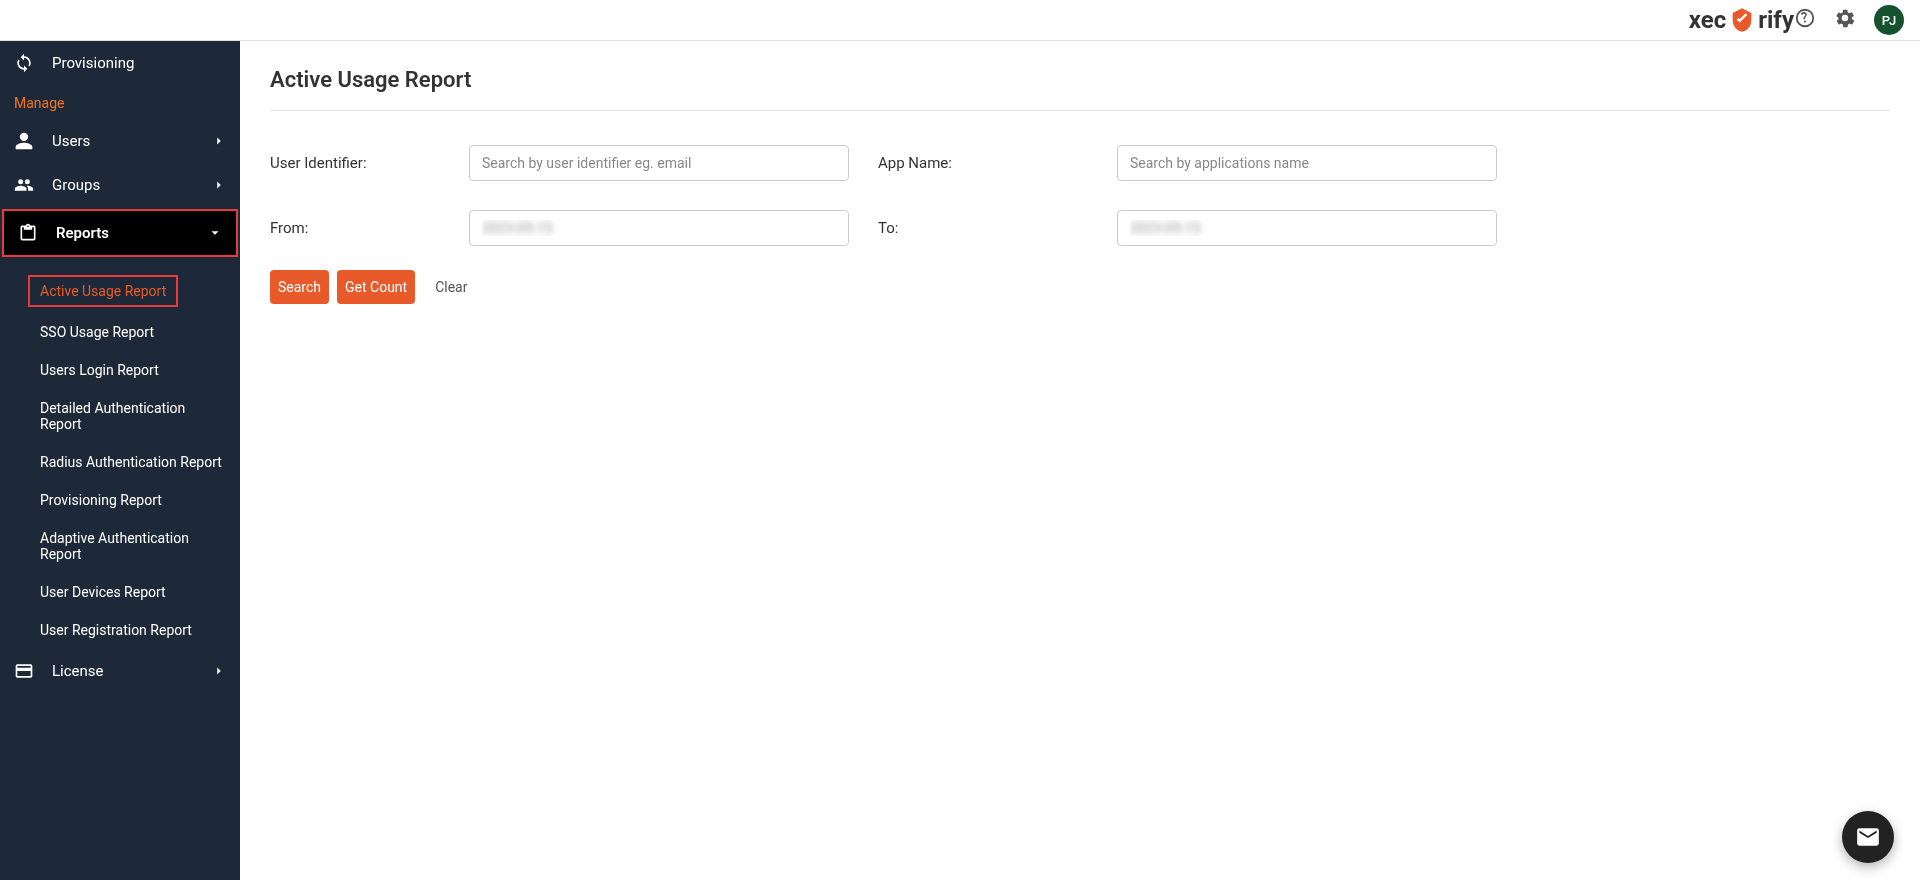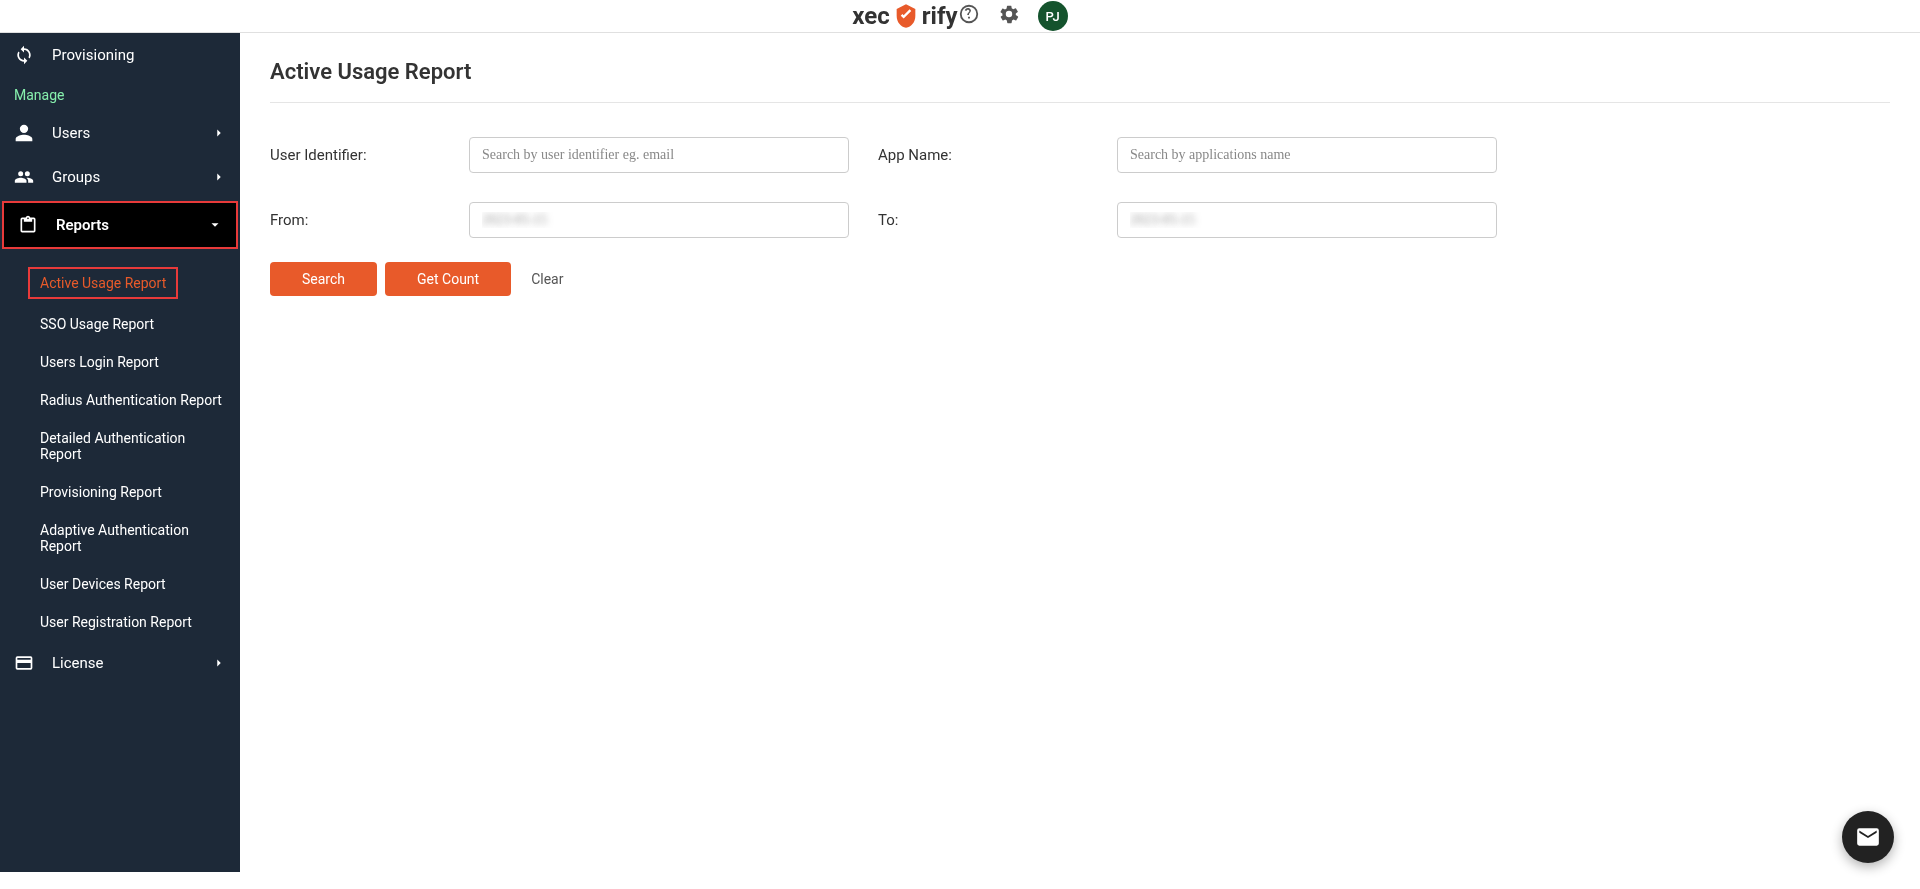--- a/index.html
+++ b/index.html
@@ -1,53 +1,53 @@
 <!DOCTYPE html>
 <html><head>
   <meta charset="utf-8">
   <style>
     * { margin: 0; padding: 0; box-sizing: border-box; font-family: -apple-system, BlinkMacSystemFont, 'Segoe UI', Roboto, sans-serif; }
     body { background: #fff; overflow-x: hidden; }
 
-    .top-header { height: 33px; display: flex; align-items: center; justify-content: center; padding: 0 30px; border-bottom: 1px solid #e0e0e0; }
+    .top-header { height: 41px; display: flex; align-items: center; justify-content: flex-end; padding: 0 16px; border-bottom: 1px solid #e0e0e0; }
     .logo { font-size: 24px; font-weight: bold; color: #333; display: flex; align-items: center; gap: 2px; }
     .logo-check { color: #e85a2a; position: relative; display: inline-flex; }
     .header-actions { display: flex; align-items: center; gap: 18px; }
     .header-icon { width: 22px; height: 22px; fill: #555; cursor: pointer; }
     .avatar { width: 30px; height: 30px; border-radius: 50%; background: #14532d; color: #fff; display: flex; align-items: center; justify-content: center; font-size: 13px; font-weight: 500; cursor: pointer; }
 
     .main-wrap { display: flex; height: calc(100vh - 50px); }
 
     .sidebar { width: 240px; background: #1d2938; color: #fff; overflow-y: auto; }
     .sidebar::-webkit-scrollbar { width: 6px; }
     .sidebar::-webkit-scrollbar-thumb { background: #555; border-radius: 3px; }
     .nav-item { display: flex; align-items: center; padding: 12px 14px; cursor: pointer; font-size: 15px; gap: 18px; }
     .nav-item-icon { width: 20px; height: 20px; fill: #fff; flex-shrink: 0; }
     .nav-item-label { flex: 1; }
     .nav-chevron { width: 14px; height: 14px; fill: #fff; }
-    .nav-section-label { padding: 10px 14px 8px; font-size: 14px; color: #86efac; }
+    .nav-section-label { padding: 10px 14px 8px; font-size: 14px; color: #f97316; }
 
     .nav-item.expanded { background: #000; border: 2px solid #e83a3a; margin: 2px 2px 12px 2px; font-weight: 600; }
 
     .subnav { padding-left: 0; }
     .subnav-item { padding: 11px 14px 11px 40px; font-size: 14px; cursor: pointer; color: #fff; }
     .subnav-item.active { border: 2px solid #e83a3a; display: inline-block; margin: 6px 0 6px 28px; padding: 6px 10px; color: #e85a2a; }
     .subnav-scroll { border-right: 4px solid #1d2938; }
 
     .content { flex: 1; padding: 26px 30px; overflow-y: auto; }
     .page-title { font-size: 22px; font-weight: 600; color: #333; padding-bottom: 18px; border-bottom: 1px solid #e5e5e5; margin-bottom: 34px; }
 
     .filter-grid { display: grid; grid-template-columns: 170px 380px 210px 380px; row-gap: 24px; column-gap: 30px; align-items: center; margin-bottom: 24px; gap: 29px; }
     .filter-label { font-size: 15px; color: #333; }
-    .filter-input { width: 100%; height: 36px; border: 1px solid #ccc; border-radius: 4px; padding: 0 12px; font-size: 14px; color: #333; font-family: Liberation Serif, serif; }
+    .filter-input { width: 100%; height: 36px; border: 1px solid #ccc; border-radius: 4px; padding: 0 12px; font-size: 14px; color: #333; }
     .filter-input::placeholder { color: #888; }
     .filter-input.blurred { color: transparent; text-shadow: 0 0 6px rgba(80,80,80,0.6); }
 
     .action-row { display: flex; align-items: center; gap: 8px; }
-    .btn { padding: 9px 32px; border: none; border-radius: 4px; font-size: 14px; cursor: pointer; }
+    .btn { padding: 9px 8px; border: none; border-radius: 4px; font-size: 14px; cursor: pointer; }
     .btn-primary { background: #e85a2a; color: #fff; }
     .btn-link { background: transparent; color: #555; padding: 9px 12px; }
 
     .chat-fab { position: fixed; bottom: 26px; right: 26px; width: 52px; height: 52px; border-radius: 50%; background: #222; display: flex; align-items: center; justify-content: center; cursor: pointer; box-shadow: 0 4px 12px rgba(0,0,0,0.3); }
     .chat-fab svg { width: 26px; height: 26px; fill: #fff; }
   </style>
 </head>
 <body>
 
 <header class="top-header">
@@ -114,22 +114,22 @@
       <span class="nav-item-label">Reports</span>
       <svg class="nav-chevron" viewBox="0 0 24 24">
           <path d="M6 9l6 6 6-6z"></path>
         </svg>
     </div>
 
     <div class="subnav subnav-scroll">
       <div class="subnav-item active">Active Usage Report</div>
       <div class="subnav-item">SSO Usage Report</div>
       <div class="subnav-item">Users Login Report</div>
+      <div class="subnav-item">Detailed Authentication Report</div>
       <div class="subnav-item">Radius Authentication Report</div>
-      <div class="subnav-item">Detailed Authentication Report</div>
       <div class="subnav-item">Provisioning Report</div>
       <div class="subnav-item">Adaptive Authentication Report</div>
       <div class="subnav-item">User Devices Report</div>
       <div class="subnav-item">User Registration Report</div>
     </div>
 
     <div class="nav-item">
       <svg class="nav-item-icon" viewBox="0 0 24 24">
           <path d="M20 4H4a2 2 0 00-2 2v12a2 2 0 002 2h16a2 2 0 002-2V6a2 2 0 00-2-2zm0 14H4v-6h16v6zm0-10H4V6h16v2z"></path>
         </svg>

